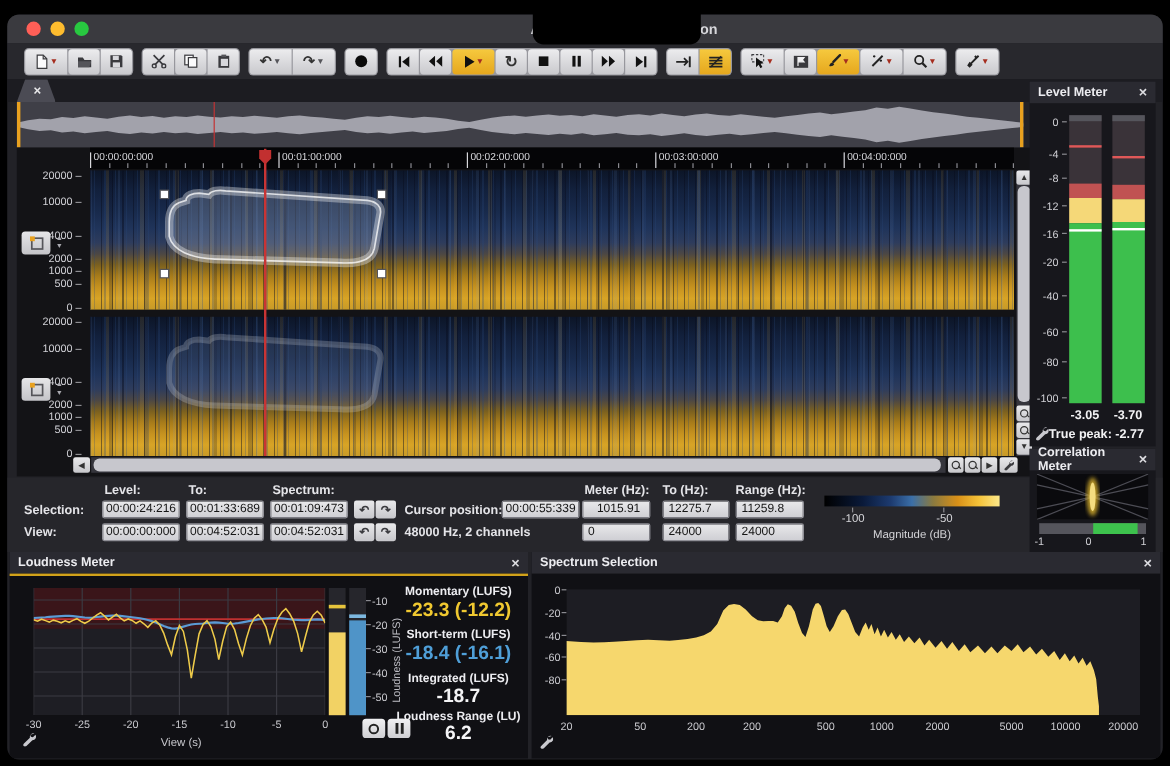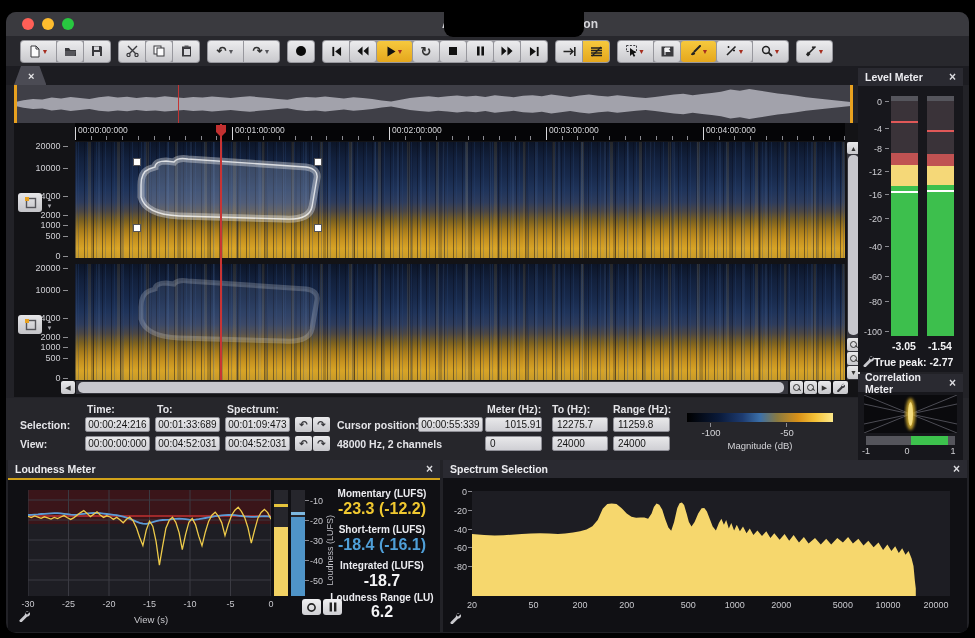--- a/index.html
+++ b/index.html
@@ -450,21 +450,21 @@
       <div class="sbtn" style="left:757px;top:0;width:13px;height:13px">▶</div>
       <div class="sbtn" style="left:772px;top:0;width:15px;height:13px">
         <svg class="wrench dark" width="9" height="9" viewBox="0 0 14 14">
             <path d="M12.5 1.5a3.4 3.4 0 0 0-4.4 4L2.3 11.3a1.7 1.7 0 1 0 2.4 2.4l5.8-5.8a3.4 3.4 0 0 0 3-5.2L11 5.2l-2-.5-.5-2z"></path>
           </svg>
       </div>
     </div>
   </div>
 
   <div class="infobar">
-    <div class="ilabel" style="left:81px;top:5px">Time:</div>
+    <div class="ilabel" style="left:81px;top:5px">Level:</div>
     <div class="ilabel" style="left:151px;top:5px">To:</div>
     <div class="ilabel" style="left:221px;top:5px">Spectrum:</div>
 
     <div class="ilabel" style="left:14px;top:21px">Selection:</div>
     <input class="tfield" style="left: 79px; top: 19px; width: 65px;" value="00:00:24:216">
     <input class="tfield" style="left: 149px; top: 19px; width: 65px;" value="00:01:33:689">
     <input class="tfield" style="left: 219px; top: 19px; width: 65px;" value="00:01:09:473">
     <div class="sbsmall" style="left:289px;top:19px">↶</div>
     <div class="sbsmall" style="left:307px;top:19px">↷</div>
     <div class="ilabel" style="left:331px;top:21px">Cursor position:</div>
@@ -474,21 +474,21 @@
     <input class="tfield" style="left: 79px; top: 38px; width: 65px;" value="00:00:00:000">
     <input class="tfield" style="left: 149px; top: 38px; width: 65px;" value="00:04:52:031">
     <input class="tfield" style="left: 219px; top: 38px; width: 65px;" value="00:04:52:031">
     <div class="sbsmall" style="left:289px;top:38px">↶</div>
     <div class="sbsmall" style="left:307px;top:38px">↷</div>
     <div class="ilabel" style="left:331px;top:40px">48000 Hz, 2 channels</div>
 
     <div class="ilabel" style="left:481px;top:5px">Meter (Hz):</div>
     <div class="ilabel" style="left:546px;top:5px">To (Hz):</div>
     <div class="ilabel" style="left:607px;top:5px">Range (Hz):</div>
-    <input class="tfield" style="left: 479px; top: 19px; width: 57px; text-align: right; padding-left: 4px;" value="1015.91">
+    <input class="tfield" style="left: 479px; top: 19px; width: 57px; text-align: center; padding-left: 4px;" value="1015.91">
     <input class="tfield" style="left: 546px; top: 19px; width: 56px; text-align: left; padding-left: 4px;" value="12275.7">
     <input class="tfield" style="left: 607px; top: 19px; width: 57px; text-align: left; padding-left: 4px;" value="11259.8">
     <input class="tfield" style="left: 479px; top: 38px; width: 57px; text-align: left; padding-left: 4px;" value="0">
     <input class="tfield" style="left: 546px; top: 38px; width: 56px; text-align: left; padding-left: 4px;" value="24000">
     <input class="tfield" style="left: 607px; top: 38px; width: 57px; text-align: left; padding-left: 4px;" value="24000">
 
     <div class="gradbar"></div>
     <div class="abs" style="left:704px;top:25px;width:1px;height:4px;background:#8a8a90"></div>
     <div class="abs" style="left:780px;top:25px;width:1px;height:4px;background:#8a8a90"></div>
     <div class="abs" style="left:685px;top:29px;width:40px;text-align:center;font-size:9.5px;color:#d4d4d8">-100</div>
@@ -535,21 +535,21 @@
 
     <div class="barcol" style="left:69px">
       <div class="seg" style="top:0;height:5px;background:#55555c"></div>
       <div class="seg" style="top:58px;height:12px;background:#c05252"></div>
       <div class="seg" style="top:70px;height:19px;background:#f5d878"></div>
       <div class="seg" style="top:89px;height:151px;background:#3dbf4d"></div>
       <div class="seg" style="top:94px;height:2px;background:#fff"></div>
       <div class="seg" style="top:34px;height:2px;background:#e05858"></div>
     </div>
     <div class="mval" style="left:29px;top:272px">-3.05</div>
-    <div class="mval" style="left:65px;top:272px">-1.54</div>
+    <div class="mval" style="left:65px;top:272px">-3.70</div>
     <div class="abs" style="left:16px;top:288px;width:85px;font-size:10.5px;font-weight:bold;color:#f2f2f4">True peak: -2.77</div>
     <svg class="wrench abs" style="left:4px;top:287px" width="12" height="12" viewBox="0 0 14 14">
         <path d="M12.5 1.5a3.4 3.4 0 0 0-4.4 4L2.3 11.3a1.7 1.7 0 1 0 2.4 2.4l5.8-5.8a3.4 3.4 0 0 0 3-5.2L11 5.2l-2-.5-.5-2z"></path>
       </svg>
   </div>
 
   <div class="panel" style="left:852px;top:362px;width:105px;height:86px;background:#17171c">
     <div class="ptitle">
       <span>Correlation Meter</span>
       <span class="pclose">×</span>

